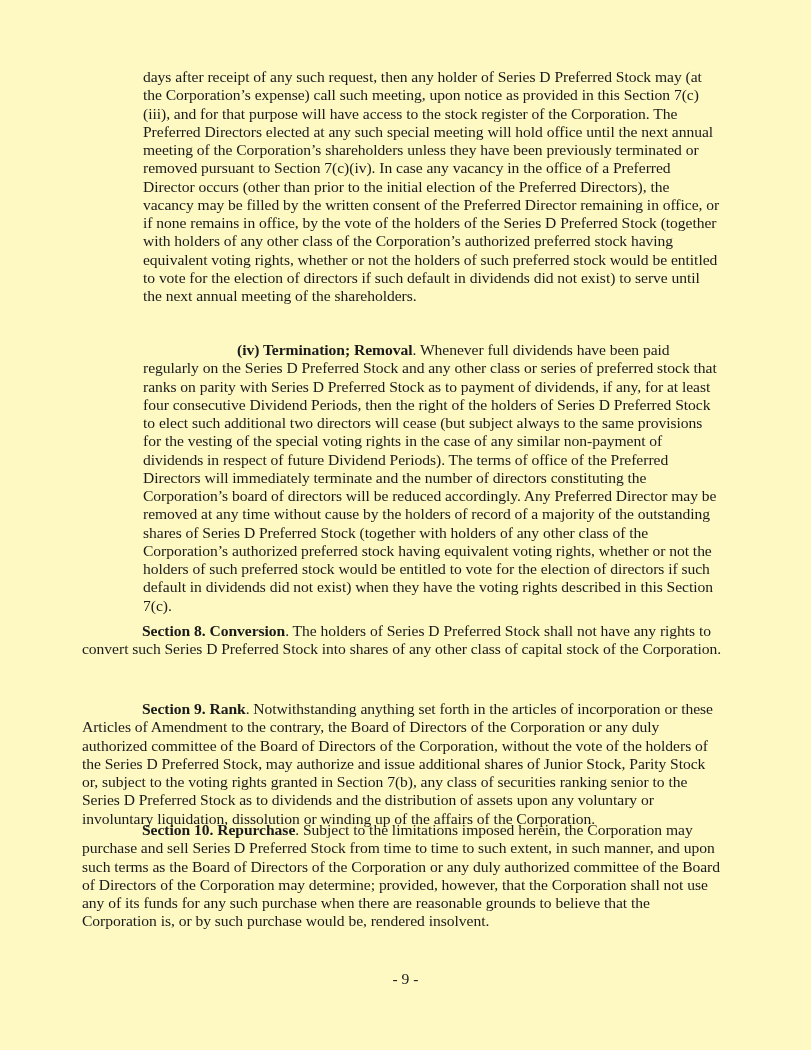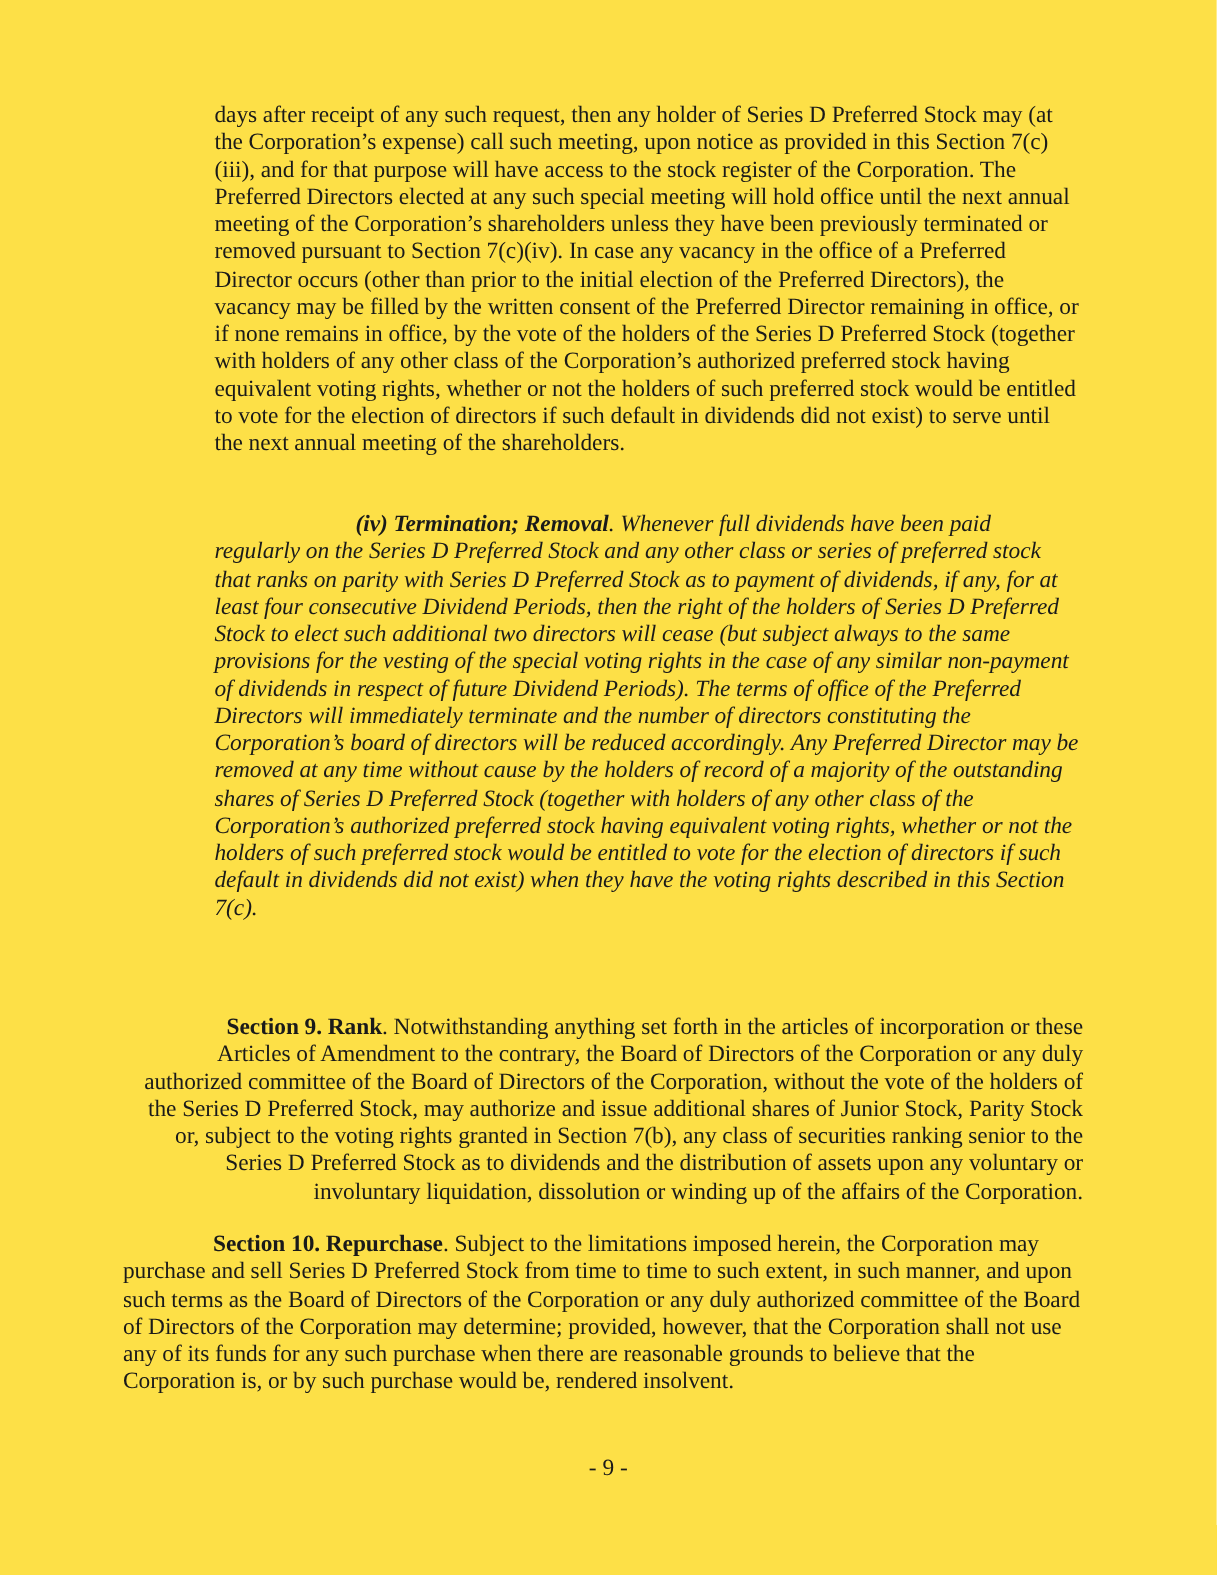--- a/index.html
+++ b/index.html
@@ -14,21 +14,21 @@
       overflow: hidden;
       font-family: "Liberation Serif", "DejaVu Serif", serif;
       color: #1a1a1a;
     }
     .page {
       position: absolute;
       left: 0;
       top: 0;
       width: 811px;
       height: 1050px;
-      background: #fde047;
+      background: #fef9c3;
     }
     .para {
       position: absolute;
       font-size: 15.6px;
       line-height: 18.25px;
       margin: 0;
       text-align: left;
       word-spacing: 0px;
       letter-spacing: -0.05px;
     }
@@ -42,43 +42,44 @@
     }
     .first-indent {
       text-indent: 60px;
     }
     .deep-indent {
       text-indent: 94px;
     }
     .b { font-weight: bold; }
     .i { }
     #p1 { top: 68px; }
-    #p2 { top: 341px; font-style: italic; }
+    #p2 { top: 341px; }
     #p3 { top: 622px; }
-    #p4 { top: 676px; text-align: right; }
+    #p4 { top: 700px; }
     #p5 { top: 821px; }
     .page-num {
       position: absolute;
       left: 0;
       width: 811px;
       top: 970px;
       text-align: center;
       font-size: 15.6px;
       line-height: 18px;
     }
   </style>
 </head>
 <body>
 
 <div class="page">
 
   <p id="p1" class="para indented"><span>days after receipt of any such request, then any holder of Series D Preferred Stock may (at the Corporation’s expense) call such meeting, upon notice as provided in this Section 7(c)(iii), and for that purpose will have access to the stock register of the Corporation. The Preferred Directors elected at any such special meeting will hold office until the next annual meeting of the Corporation’s shareholders unless they have been previously terminated or removed pursuant to Section 7(c)(iv). In case any vacancy in the office of a Preferred Director occurs (other than prior to the initial election of the Preferred Directors), the vacancy may be filled by the written consent of the Preferred Director remaining in office, or if none remains in office, by the vote of the holders of the Series D Preferred Stock (together with holders of any other class of the Corporation’s authorized preferred stock having equivalent voting rights, whether or not the holders of such preferred stock would be entitled to vote for the election of directors if such default in dividends did not exist) to serve until the next annual meeting of the shareholders.</span></p>
 
   <p id="p2" class="para indented deep-indent"><span class="b">(iv) Termination; Removal</span><span>. Whenever full dividends have been paid regularly on the Series D Preferred Stock and any other class or series of preferred stock that ranks on parity with Series D Preferred Stock as to payment of dividends, if any, for at least four consecutive Dividend Periods, then the right of the holders of Series D Preferred Stock to elect such additional two directors will cease (but subject always to the same provisions for the vesting of the special voting rights in the case of any similar non-payment of dividends in respect of future Dividend Periods). The terms of office of the Preferred Directors will immediately terminate and the number of directors constituting the Corporation’s board of directors will be reduced accordingly. Any Preferred Director may be removed at any time without cause by the holders of record of a majority of the outstanding shares of Series D Preferred Stock (together with holders of any other class of the Corporation’s authorized preferred stock having equivalent voting rights, whether or not the holders of such preferred stock would be entitled to vote for the election of directors if such default in dividends did not exist) when they have the voting rights described in this Section 7(c).</span></p>
 
+  <p id="p3" class="para full first-indent"><span class="b">Section 8. Conversion</span><span>. The holders of Series D Preferred Stock shall not have any rights to convert such Series D Preferred Stock into shares of any other class of capital stock of the Corporation.</span></p>
 
   <p id="p4" class="para full first-indent"><span class="b">Section 9. Rank</span><span>. Notwithstanding anything set forth in the articles of incorporation or these Articles of Amendment to the contrary, the Board of Directors of the Corporation or any duly authorized committee of the Board of Directors of the Corporation, without the vote of the holders of the Series D Preferred Stock, may authorize and issue additional shares of Junior Stock, Parity Stock or, subject to the voting rights granted in Section 7(b), any class of securities ranking senior to the Series D Preferred Stock as to dividends and the distribution of assets upon any voluntary or involuntary liquidation, dissolution or winding up of the affairs of the Corporation.</span></p>
 
   <p id="p5" class="para full first-indent"><span class="b">Section 10. Repurchase</span><span>. Subject to the limitations imposed herein, the Corporation may purchase and sell Series D Preferred Stock from time to time to such extent, in such manner, and upon such terms as the Board of Directors of the Corporation or any duly authorized committee of the Board of Directors of the Corporation may determine; </span><span class="i">provided</span><span>, </span><span class="i">however,</span><span> that the Corporation shall not use any of its funds for any such purchase when there are reasonable grounds to believe that the Corporation is, or by such purchase would be, rendered insolvent.</span></p>
 
   <div class="page-num">- 9 -</div>
 
 </div>
 
 </body></html>

